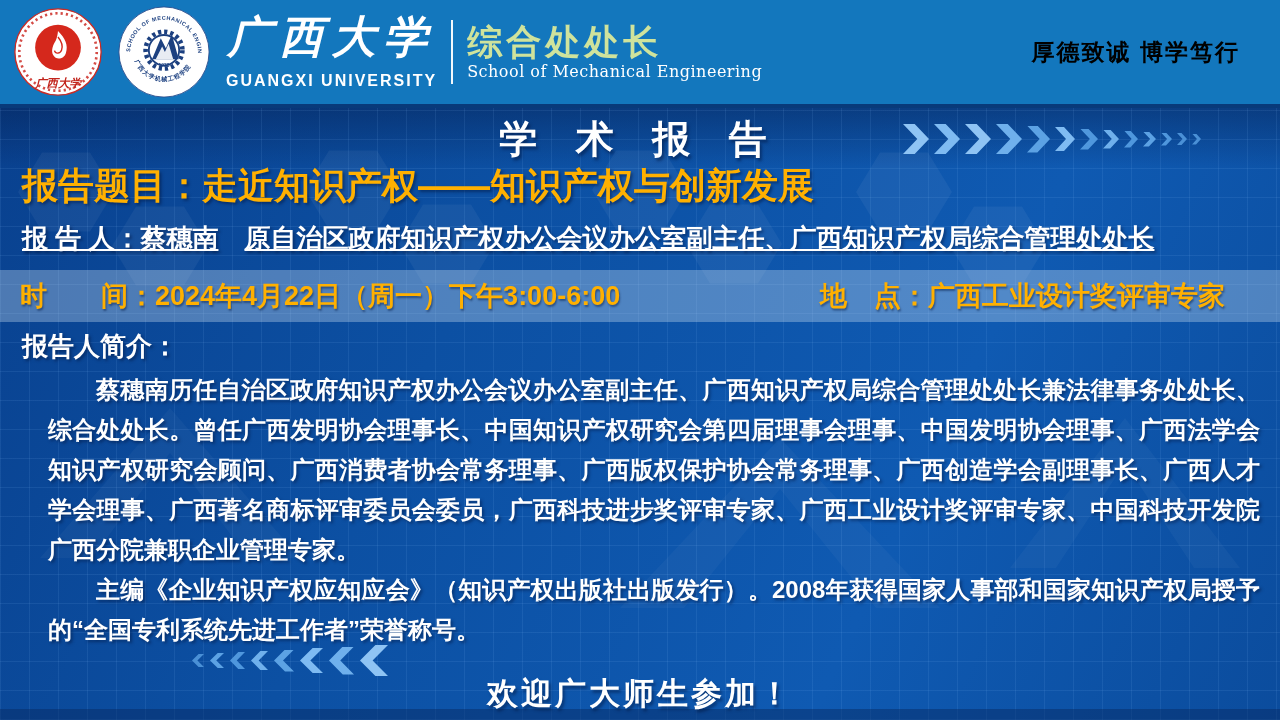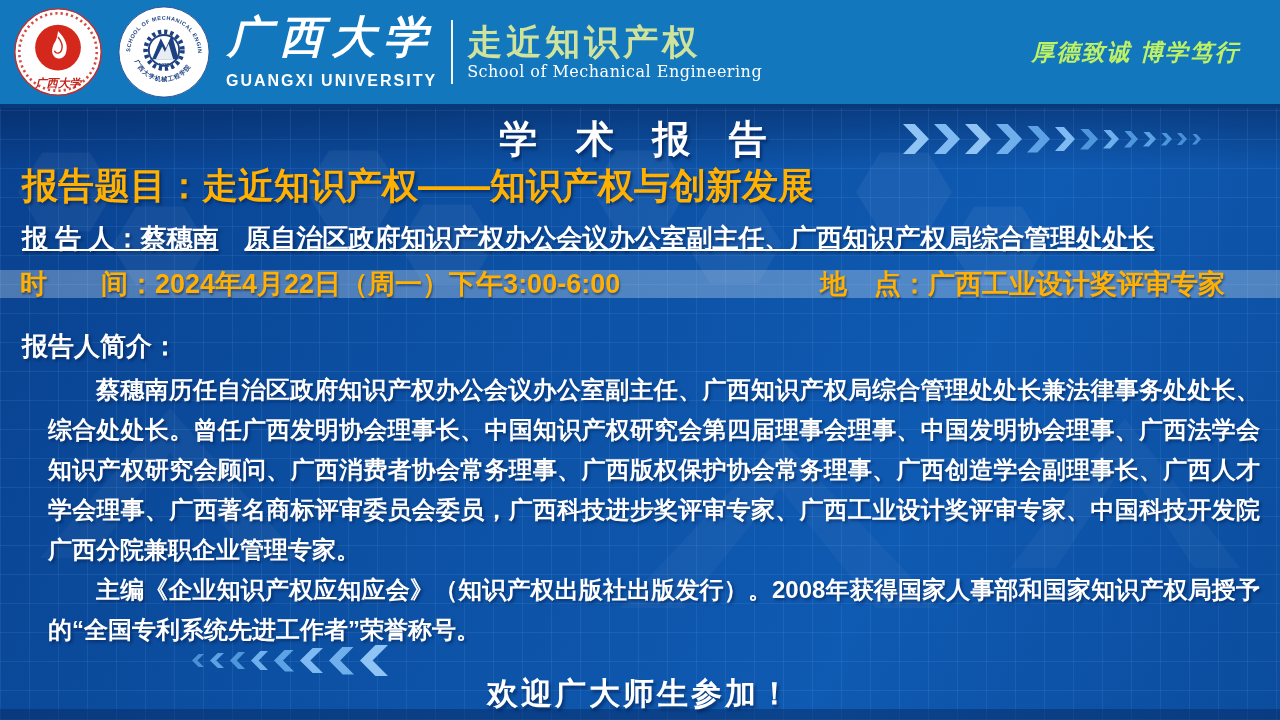--- a/index.html
+++ b/index.html
@@ -17,21 +17,21 @@
   .brand-left { display:flex; flex-direction:column; align-items:center; }
   .uni-zh { font-family:"DejaVu Serif", serif; font-style:italic; font-weight:bold;
             font-size:44px; color:#ffffff; letter-spacing:8px; line-height:1.05; }
   .uni-en { font-size:16px; color:#ffffff; letter-spacing:2px; margin-top:12px; }
   .brand-divider { width:2px; height:64px; background:rgba(255,255,255,.95); }
   .brand-right { display:flex; flex-direction:column; }
   .school-zh { font-family:"DejaVu Serif", serif; font-weight:bold; font-size:35px;
                color:#cfe39c; letter-spacing:4px; line-height:1.1; }
   .school-en { font-family:"DejaVu Serif", serif; font-size:16px; color:#ffffff;
                font-weight:normal; letter-spacing:.5px; margin-top:1px; }
-  .motto { margin-left:auto; padding-right:26px; font-size:23px; color:#bef264; letter-spacing:2px;font-style:italic; }
+  .motto { margin-left:auto; padding-right:26px; font-size:23px; color:#000000; letter-spacing:2px; }
 
   
   .main { position:absolute; top:108px; left:0; right:0; bottom:0;
           background:linear-gradient(115deg,#09418f 0%,#0c50a3 35%,#0f5ab2 70%,#0b4c9d 100%); }
   .grid-overlay { position:absolute; inset:0; z-index:0; pointer-events:none;
     background-image:
       repeating-linear-gradient(0deg, rgba(140,195,255,.10) 0 1px, transparent 1px 29px),
       repeating-linear-gradient(90deg, rgba(140,195,255,.10) 0 1px, transparent 1px 29px); }
   .main::before { content:""; position:absolute; left:0; right:0; top:0; height:60px; z-index:0;
     background:linear-gradient(180deg, rgba(5,30,78,.45), rgba(5,30,78,0)); }
@@ -51,21 +51,21 @@
                    gap:6px; z-index:1; }
   .chev-r { clip-path:polygon(0% 0%,45% 0%,100% 50%,45% 100%,0% 100%,55% 50%); }
   .chev-l { clip-path:polygon(100% 0%,55% 0%,0% 50%,55% 100%,100% 100%,45% 50%); }
 
   .topic-line { position:absolute; top:54px; left:22px; z-index:2; font-size:36px;
                 color:#ffb000; text-shadow:2px 2px 3px rgba(0,20,60,.5); }
   .speaker-line { position:absolute; top:113px; left:22px; z-index:2; font-size:26px;
                   color:#ffffff; text-shadow:2px 2px 3px rgba(0,20,60,.5);text-decoration:underline; }
   .speaker-title { margin-left:26px; }
 
-  .band { position:absolute; top:162px; left:0; right:0; height:28px; z-index:2;
+  .band { position:absolute; top:162px; left:0; right:0; height:52px; z-index:2;
           background:rgba(222,235,250,.32); display:flex; align-items:center;
           justify-content:space-between; padding:0 55px 0 20px;
           font-size:27px; color:#ffb000; text-shadow:1px 2px 2px rgba(0,20,60,.45); }
 
   .bio-heading { position:absolute; top:221px; left:22px; z-index:2; font-size:26px;
                  color:#ffffff; text-shadow:2px 2px 3px rgba(0,20,60,.5); }
   .bio { position:absolute; top:262px; left:22px; right:20px; z-index:2; font-size:24px;
          line-height:40px; color:#ffffff; text-align:justify;
          text-shadow:2px 2px 3px rgba(0,20,60,.5); }
   .bio p { text-indent:2em;margin-left:26px; }
@@ -112,21 +112,21 @@
       </svg>
     </div>
 
     <div class="brand">
       <div class="brand-left">
         <div class="uni-zh">广西大学</div>
         <div class="uni-en">GUANGXI UNIVERSITY</div>
       </div>
       <div class="brand-divider"></div>
       <div class="brand-right">
-        <div class="school-zh">走近知识产权</div>
+        <div class="school-zh">综合处处长</div>
         <div class="school-en">School of Mechanical Engineering</div>
       </div>
     </div>
 
     <div class="motto">厚德致诚 博学笃行</div>
   </header>
   <div class="header-sep"></div>
 
   <main class="main">
     <div class="grid-overlay"></div>

